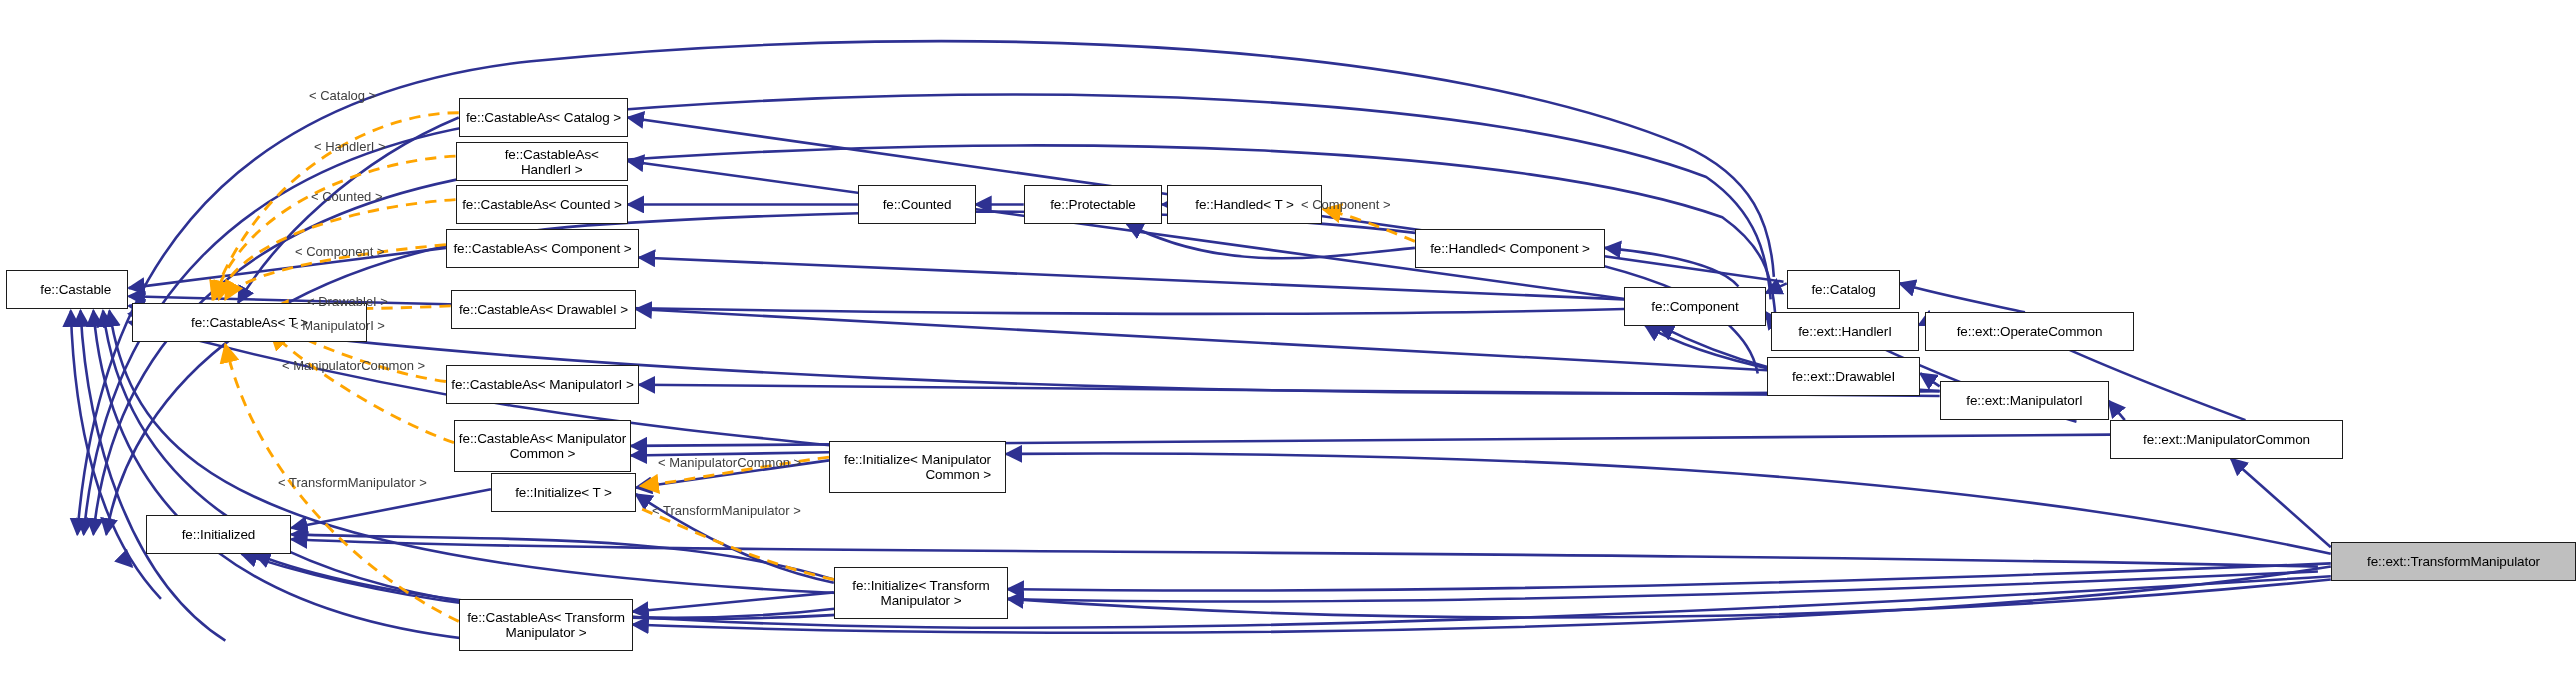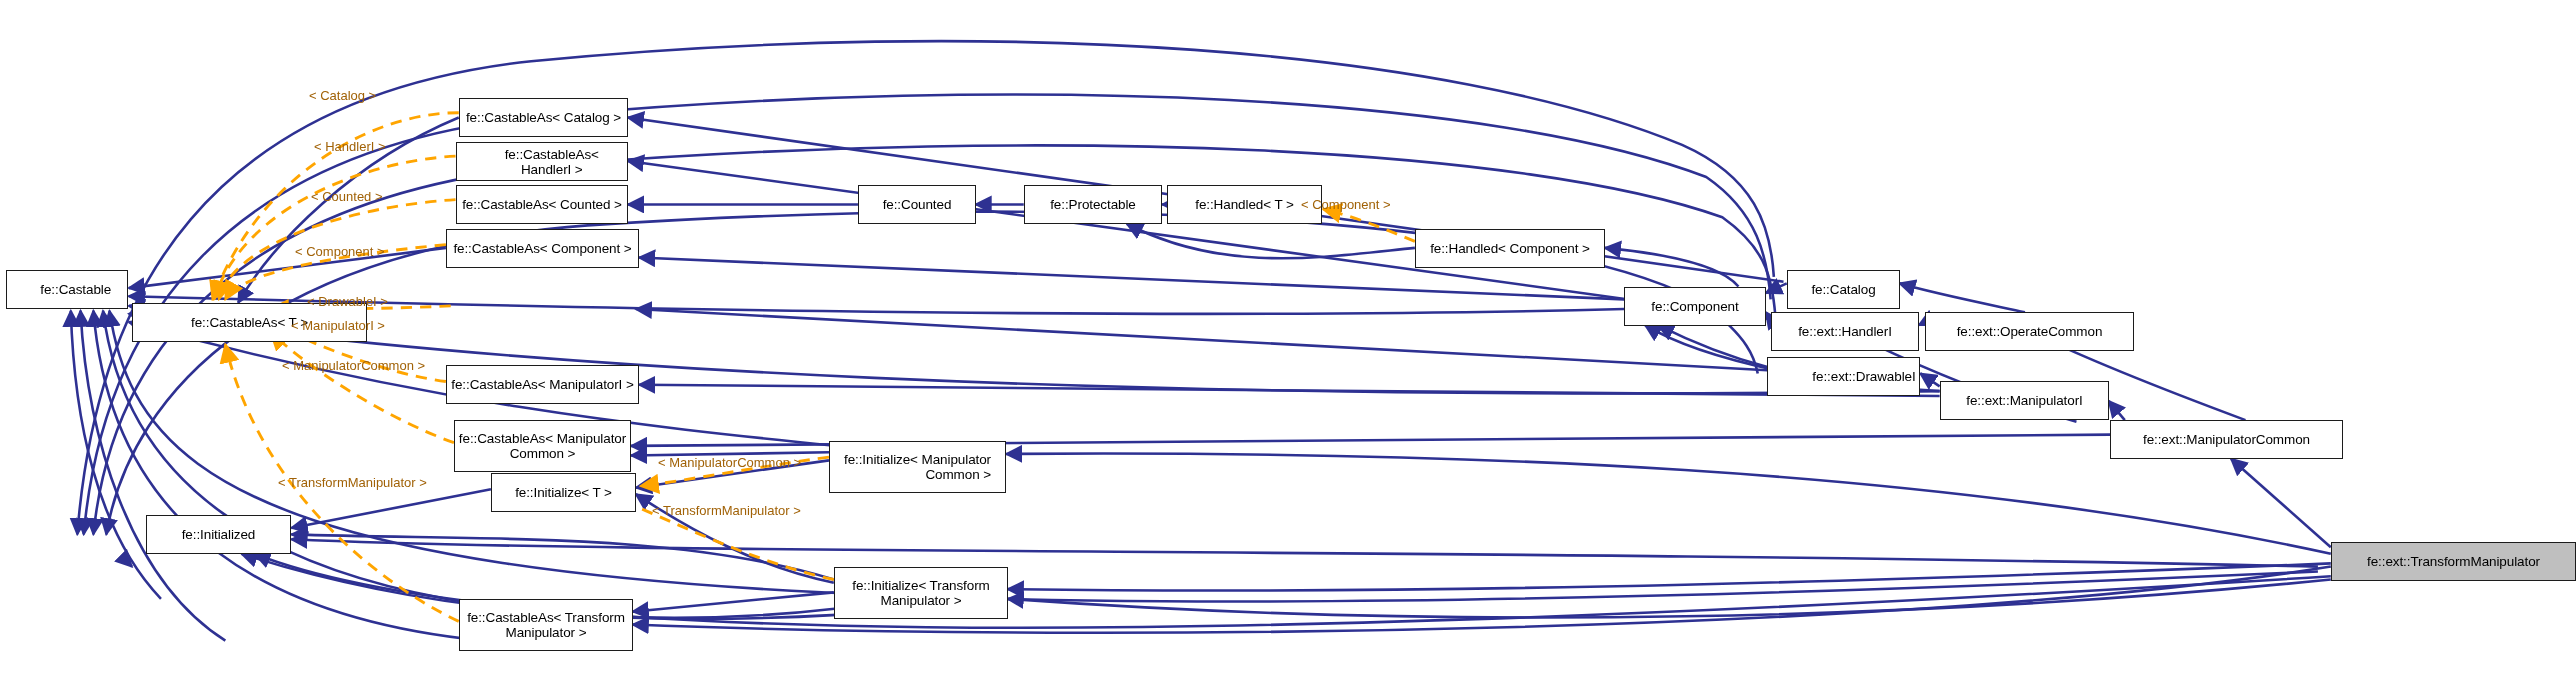--- a/index.html
+++ b/index.html
@@ -38,21 +38,21 @@
     white-space: pre-line;
     letter-spacing: -0.1px;
     padding: 0 3.4px;
   }
   .node-box.highlight {
     background: #bfbfbf;
   }
   .edge-label {
     position: absolute;
     font-size: 11px;
-    color: #a16207;
+    color: #404040;
     white-space: nowrap;
     background: transparent;
     line-height: 12px;
   }
 </style>
 </head>
 <body>
 
 <div id="diagram-root">
 
@@ -150,39 +150,40 @@
     </g>
   </svg>
 
   <div class="node-box" style="left: 6.4px; top: 270px; width: 122px; height: 39px; font-size: 13.5px; line-height: 15px; padding-left: 20px;"><span>fe::Castable</span></div>
   <div class="node-box" style="left: 132px; top: 303px; width: 235px; height: 39px; font-size: 13.5px; line-height: 15px;"><span>fe::CastableAs&lt; T &gt;</span></div>
   <div class="node-box" style="left: 146px; top: 515px; width: 145px; height: 39px; font-size: 13.5px; line-height: 15px;"><span>fe::Initialized</span></div>
   <div class="node-box" style="left: 459px; top: 98px; width: 169px; height: 39px; font-size: 13.5px; line-height: 15px;"><span>fe::CastableAs&lt; Catalog &gt;</span></div>
   <div class="node-box" style="left: 456px; top: 142px; width: 172px; height: 39px; font-size: 13.5px; line-height: 15px; padding-left: 23px;"><span>fe::CastableAs&lt; HandlerI &gt;</span></div>
   <div class="node-box" style="left: 456px; top: 185px; width: 172px; height: 39px; font-size: 13.5px; line-height: 15px;"><span>fe::CastableAs&lt; Counted &gt;</span></div>
   <div class="node-box" style="left: 446px; top: 229px; width: 193px; height: 39px; font-size: 13.5px; line-height: 15px;"><span>fe::CastableAs&lt; Component &gt;</span></div>
+  <div class="node-box" style="left: 451px; top: 290px; width: 185px; height: 39px; font-size: 13.5px; line-height: 15px;"><span>fe::CastableAs&lt; DrawableI &gt;</span></div>
   <div class="node-box" style="left: 446px; top: 365px; width: 193px; height: 39px; font-size: 13.5px; line-height: 15px;"><span>fe::CastableAs&lt; ManipulatorI &gt;</span></div>
   <div class="node-box" style="left: 454px; top: 420px; width: 177px; height: 52px; font-size: 13.5px; line-height: 15px;"><span>fe::CastableAs&lt; Manipulator
 Common &gt;</span></div>
   <div class="node-box" style="left: 491px; top: 473px; width: 145px; height: 39px; font-size: 13.5px; line-height: 15px;"><span>fe::Initialize&lt; T &gt;</span></div>
   <div class="node-box" style="left: 459px; top: 599px; width: 174px; height: 52px; font-size: 13.5px; line-height: 15px;"><span>fe::CastableAs&lt; Transform
 Manipulator &gt;</span></div>
   <div class="node-box" style="left: 858px; top: 185px; width: 118px; height: 39px; font-size: 13.5px; line-height: 15px;"><span>fe::Counted</span></div>
   <div class="node-box" style="left: 1024px; top: 185px; width: 138px; height: 39px; font-size: 13.5px; line-height: 15px;"><span>fe::Protectable</span></div>
   <div class="node-box" style="left: 1167px; top: 185px; width: 155px; height: 39px; font-size: 13.5px; line-height: 15px;"><span>fe::Handled&lt; T &gt;</span></div>
   <div class="node-box" style="left: 1415px; top: 229px; width: 190px; height: 39px; font-size: 13.5px; line-height: 15px;"><span>fe::Handled&lt; Component &gt;</span></div>
   <div class="node-box" style="left: 829px; top: 441px; width: 177px; height: 52px; font-size: 13.5px; line-height: 15px; text-align: right;"><span>fe::Initialize&lt; Manipulator
 Common &gt;</span></div>
   <div class="node-box" style="left: 834px; top: 567px; width: 174px; height: 52px; font-size: 13.5px; line-height: 15px;"><span>fe::Initialize&lt; Transform
 Manipulator &gt;</span></div>
   <div class="node-box" style="left: 1624px; top: 287px; width: 142px; height: 39px; font-size: 13.5px; line-height: 15px;"><span>fe::Component</span></div>
   <div class="node-box" style="left: 1787px; top: 270px; width: 113px; height: 39px; font-size: 13.5px; line-height: 15px;"><span>fe::Catalog</span></div>
   <div class="node-box" style="left: 1771px; top: 312px; width: 148px; height: 39px; font-size: 13.5px; line-height: 15px;"><span>fe::ext::HandlerI</span></div>
   <div class="node-box" style="left: 1925px; top: 312px; width: 209px; height: 39px; font-size: 13.5px; line-height: 15px;"><span>fe::ext::OperateCommon</span></div>
-  <div class="node-box" style="left: 1767px; top: 357px; width: 153px; height: 39px; font-size: 13.5px; line-height: 15px; justify-content: flex-end;"><span>fe::ext::DrawableI</span></div>
+  <div class="node-box" style="left: 1767px; top: 357px; width: 153px; height: 39px; font-size: 13.5px; line-height: 15px;"><span>fe::ext::DrawableI</span></div>
   <div class="node-box" style="left: 1940px; top: 381px; width: 169px; height: 39px; font-size: 13.5px; line-height: 15px;"><span>fe::ext::ManipulatorI</span></div>
   <div class="node-box" style="left: 2110px; top: 420px; width: 233px; height: 39px; font-size: 13.5px; line-height: 15px;"><span>fe::ext::ManipulatorCommon</span></div>
   <div class="node-box highlight" style="left: 2331px; top: 542px; width: 245px; height: 39px; font-size: 13.5px; line-height: 15px;"><span>fe::ext::TransformManipulator</span></div>
 
   <div class="edge-label" style="left: 309px; top: 89px; font-size: 13px; line-height: 14.6px;">&lt; Catalog &gt;</div>
   <div class="edge-label" style="left: 314px; top: 140px; font-size: 13px; line-height: 14.6px;">&lt; HandlerI &gt;</div>
   <div class="edge-label" style="left: 311px; top: 190px; font-size: 13px; line-height: 14.6px;">&lt; Counted &gt;</div>
   <div class="edge-label" style="left: 295px; top: 245px; font-size: 13px; line-height: 14.6px;">&lt; Component &gt;</div>
   <div class="edge-label" style="left: 307px; top: 295px; font-size: 13px; line-height: 14.6px;">&lt; DrawableI &gt;</div>
   <div class="edge-label" style="left: 291px; top: 319px; font-size: 13px; line-height: 14.6px;">&lt; ManipulatorI &gt;</div>

